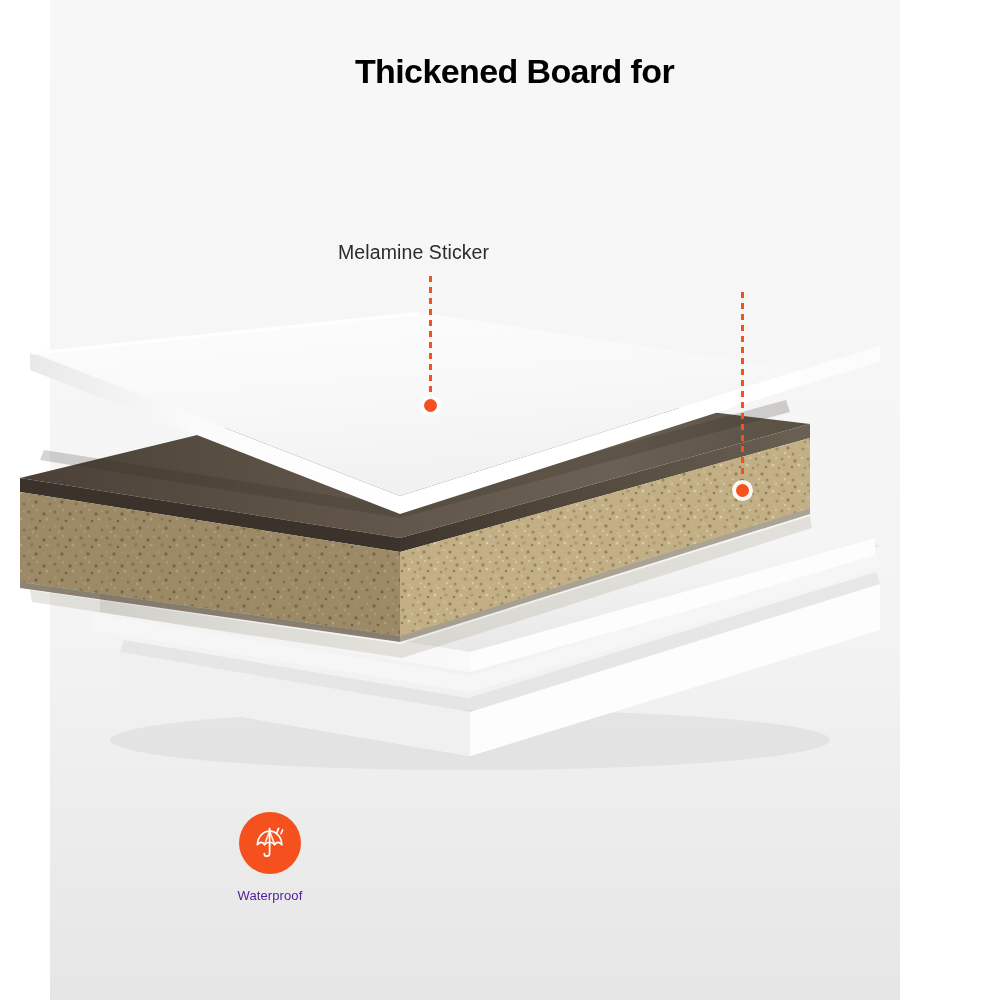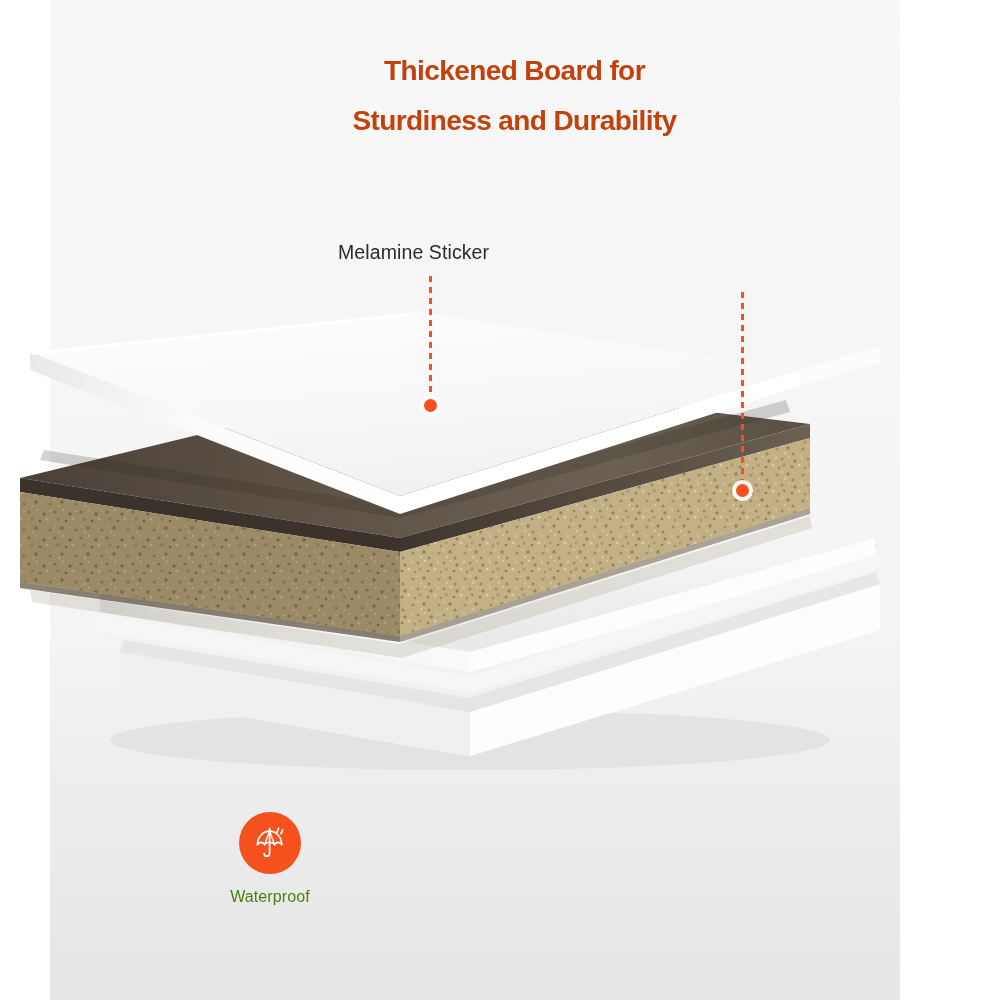--- a/index.html
+++ b/index.html
@@ -41,25 +41,25 @@
   #title-block {
     position: absolute;
     left: 0;
     top: 46px;
     width: 1000px;
     text-align: center;
     z-index: 40;
   }
   #title-block .tl {
     display: block;
-    font-size: 28px;
+    font-size: 34px;
     font-weight: bold;
     letter-spacing: -0.6px;
     line-height: 50px;
-    color: #c2410c;
+    color: #000000;
     white-space: nowrap;
     padding-left: 29px;
   }
 
   
   .callout-label {
     position: absolute;
     font-size: 19.5px;
     color: #2b2b2b;
     letter-spacing: 0.1px;
@@ -128,39 +128,38 @@
     height: 62px;
     border-radius: 50%;
     background: #F4511E;
     display: flex;
     align-items: center;
     justify-content: center;
   }
   .feature-badge svg { display: block; }
   .feature-caption {
     margin-top: 14px;
-    font-size: 16px;
-    color: #4d7c0f;
+    font-size: 13px;
+    color: #4c1d95;
     letter-spacing: 0.1px;
     white-space: nowrap;
   }
   #feature-0 { width: 140px; }
   #feature-1 { width: 200px; }
   #feature-2 { width: 180px; }
 </style>
 </head>
 <body>
 
 <div id="page">
 
   <div id="canvas"></div>
 
   <div id="title-block">
     <span class="tl">Thickened Board for</span>
-    <span class="tl">Sturdiness and Durability</span>
   </div>
 
   <div id="board-art">
     <svg viewBox="0 0 1000 480" xmlns="http://www.w3.org/2000/svg" aria-hidden="true">
       <defs>
 
         <pattern id="chipTex" width="26" height="26" patternUnits="userSpaceOnUse">
           <rect width="26" height="26" fill="#c9b58c"></rect>
           <circle cx="2" cy="3" r="1.5" fill="#9d875d" opacity=".85"></circle>
           <circle cx="9" cy="1" r="1.1" fill="#e3d4b4" opacity=".9"></circle>

